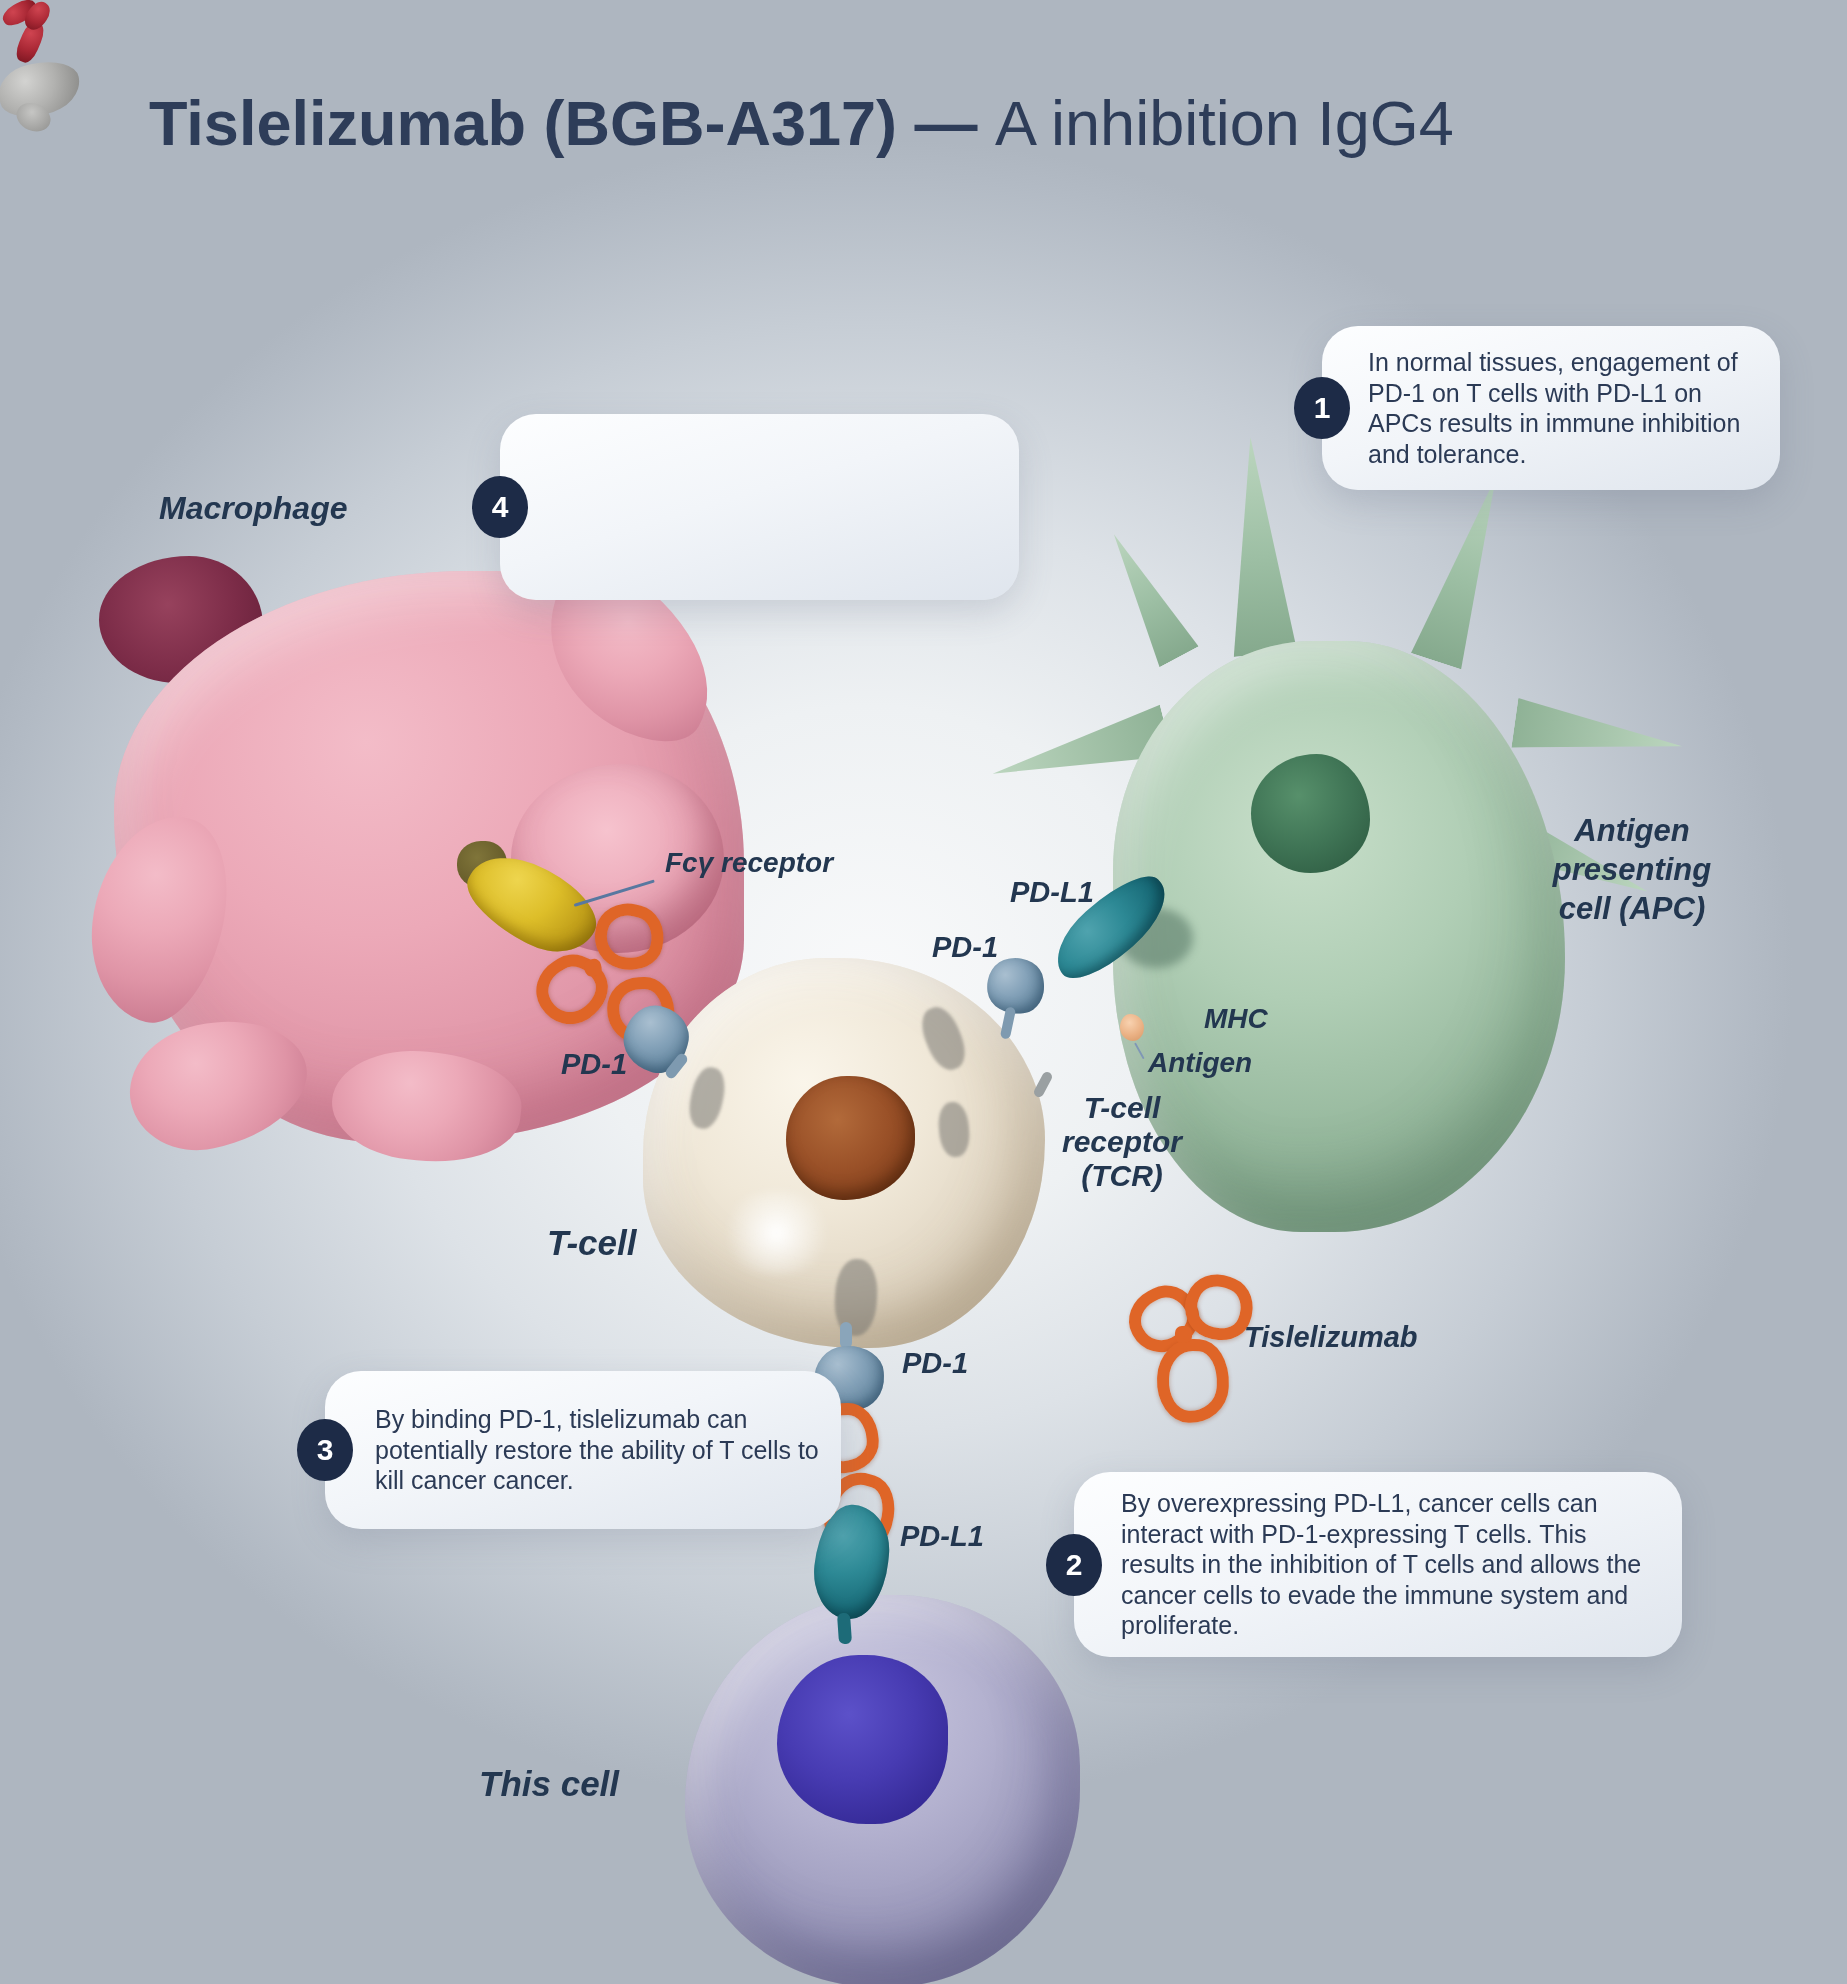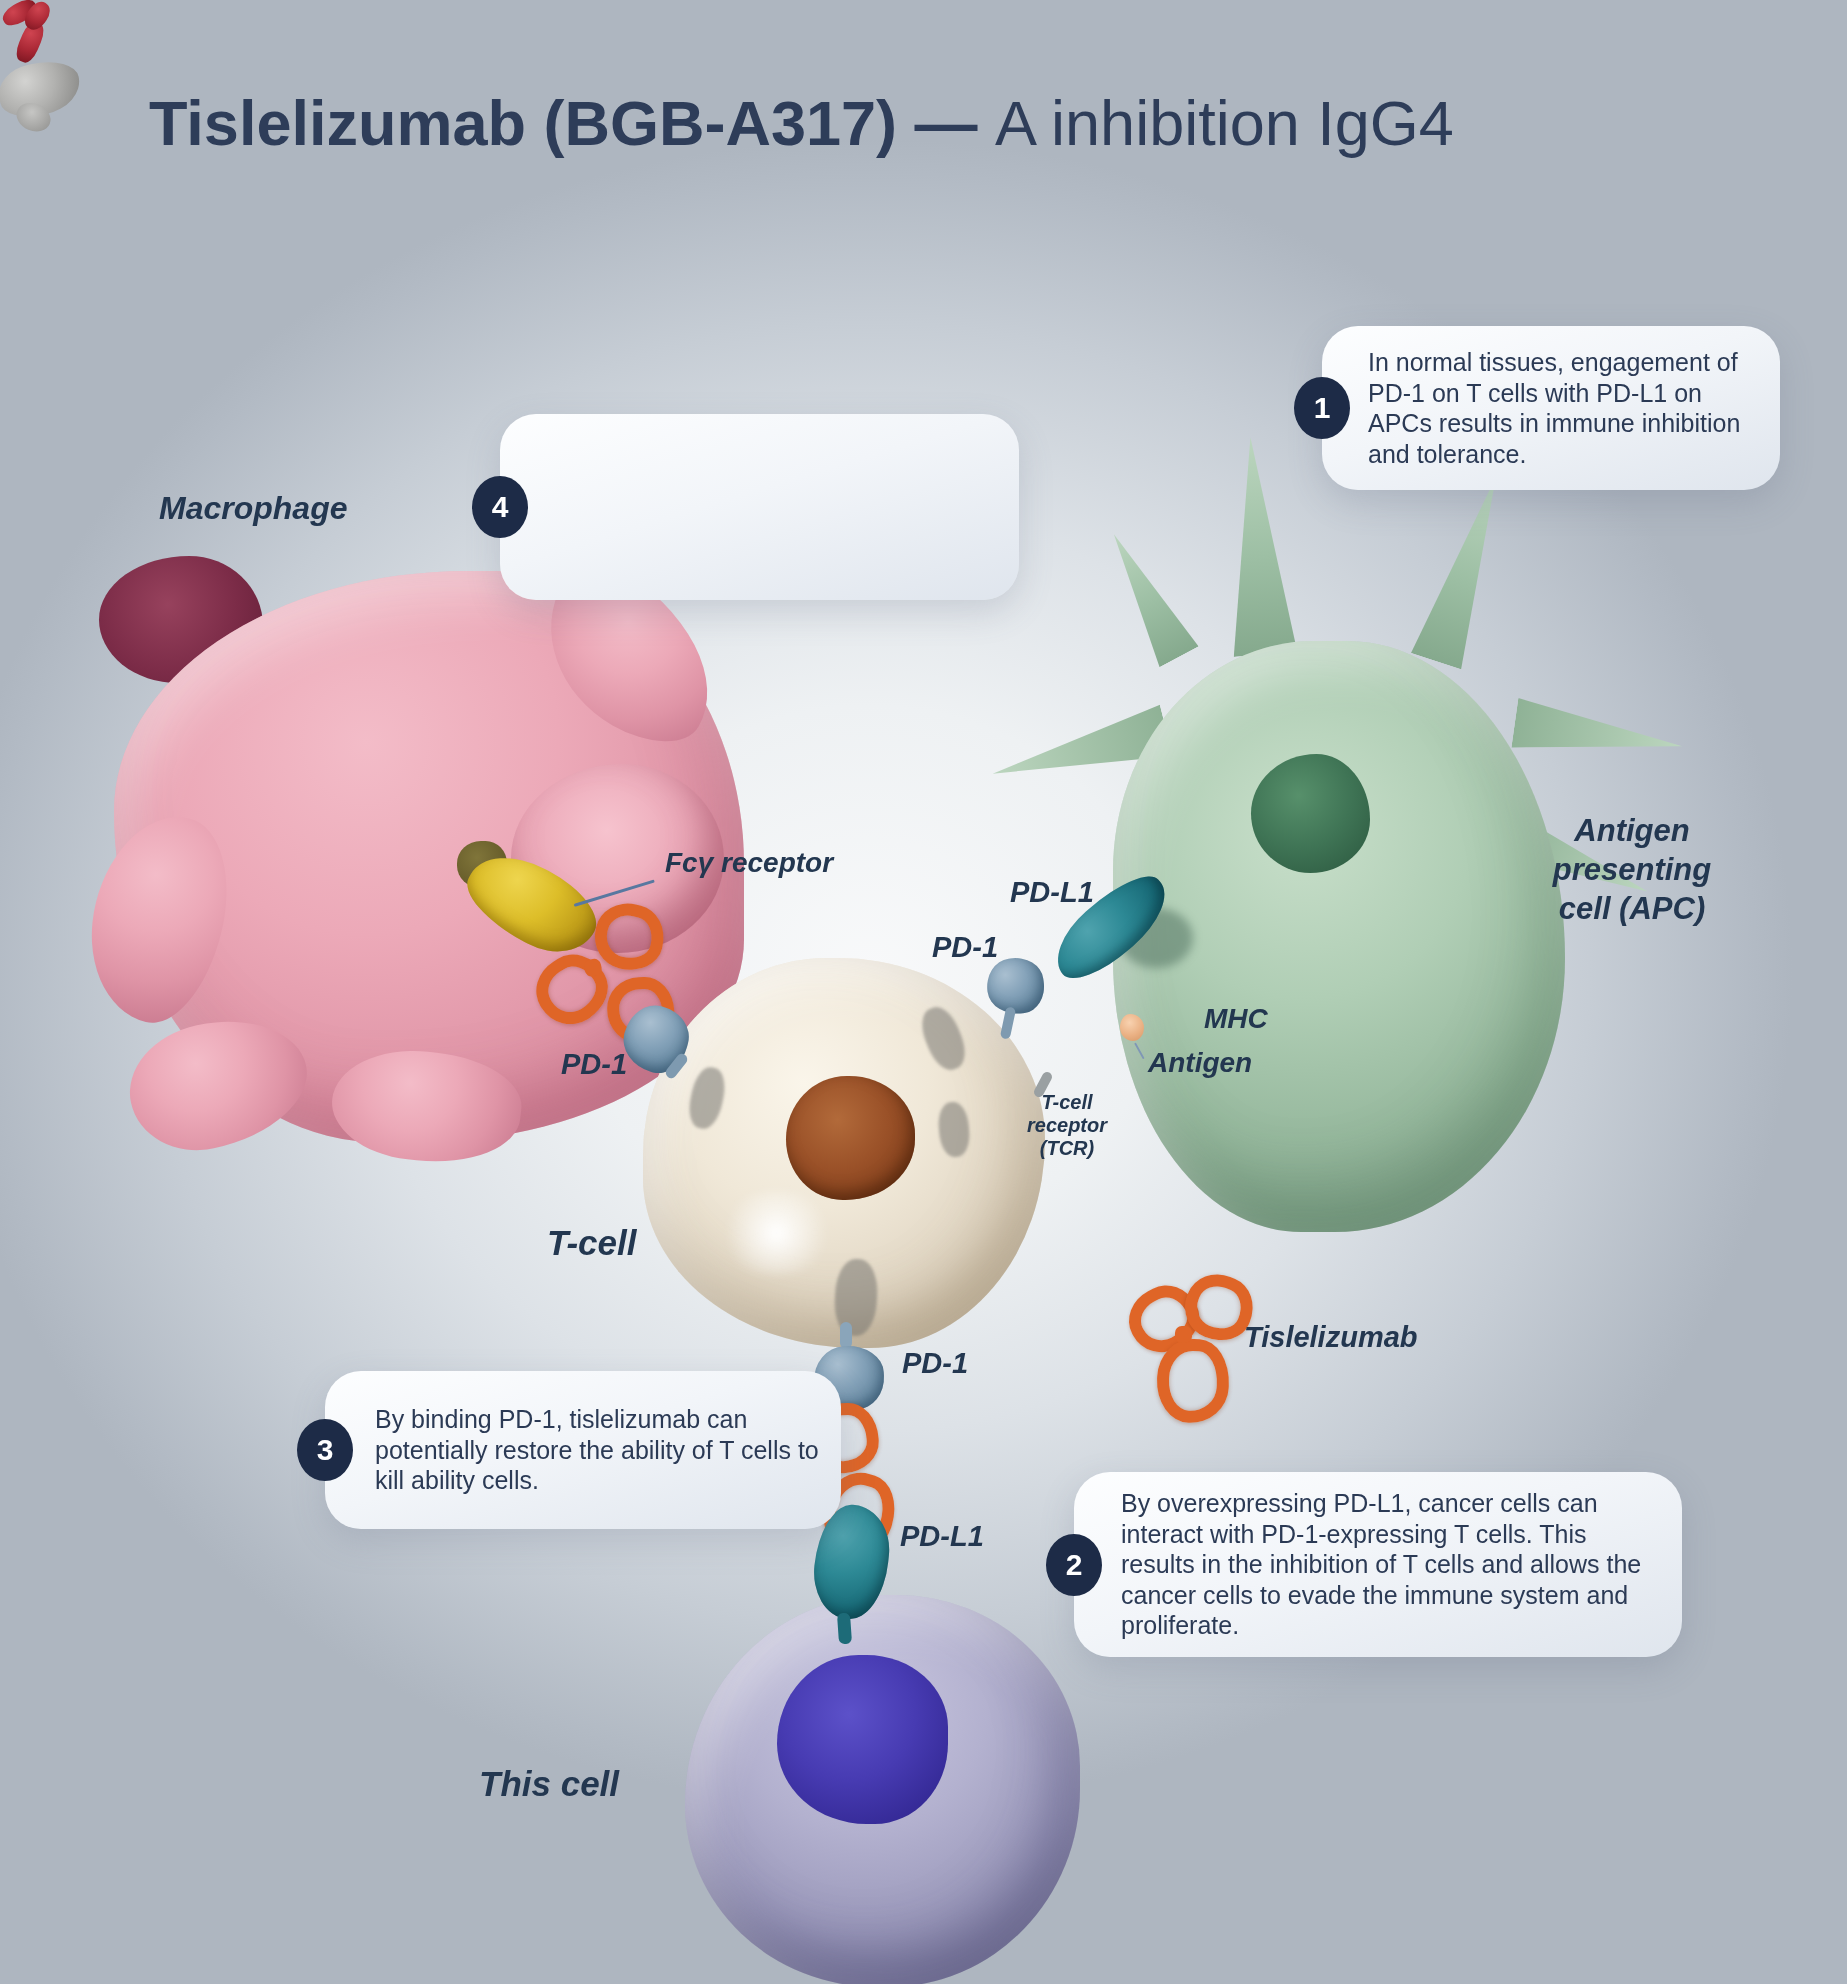--- a/index.html
+++ b/index.html
@@ -155,21 +155,21 @@
   .lnFcy{left:574px;top:904px;width:84px;height:2.5px;background:#5878a0;transform:rotate(-17deg);}
   .lnAg{left:1135px;top:1042px;width:18.4px;height:2px;background:#7f97b6;transform:rotate(61deg);}
   
   .lbl-macrophage{left:159px;top:490px;font-size:32px;}
   .lbl-fcy{left:665px;top:847px;font-size:28px;}
   .lbl-pd1-macro{left:561px;top:1048px;font-size:29px;}
   .lbl-pd1-top{left:932px;top:931px;font-size:29px;}
   .lbl-pdl1-top{left:1010px;top:876px;font-size:29px;}
   .lbl-mhc{left:1204px;top:1003px;font-size:28px;}
   .lbl-antigen{left:1148px;top:1047px;font-size:28px;}
-  .lbl-tcr{left:1005px;top:1091px;width:124px;font-size:20px;line-height:1.14;}
+  .lbl-tcr{left:1060px;top:1091px;width:124px;font-size:30px;line-height:1.14;}
   .lbl-tcell{left:547px;top:1223px;font-size:35px;}
   .lbl-apc{left:1533px;top:811px;width:198px;font-size:31px;line-height:1.26;}
   .lbl-tisle{left:1244px;top:1321px;font-size:29px;}
   .lbl-pd1-bot{left:902px;top:1347px;font-size:29px;}
   .lbl-pdl1-bot{left:900px;top:1520px;font-size:29px;}
   .lbl-tumor{left:479px;top:1764px;font-size:35px;}
 </style>
 </head>
 <body>
 
@@ -289,21 +289,21 @@
   <div class="callout c2">
     <div class="badge">
         <span>2</span>
       </div>
     <div class="callout-text">By overexpressing PD-L1, cancer cells can interact with PD-1-expressing T cells. This results in the inhibition of T cells and allows the cancer cells to evade the immune system and proliferate.</div>
   </div>
   <div class="callout c3">
     <div class="badge">
         <span>3</span>
       </div>
-    <div class="callout-text">By binding PD-1, tislelizumab can potentially restore the ability of T cells to kill ability cells.</div>
+    <div class="callout-text">By binding PD-1, tislelizumab can potentially restore the ability of T cells to kill cancer cancer.</div>
   </div>
   <div class="callout c4">
     <div class="badge">
         <span>4</span>
       </div>
   </div>
 
 </div>
 
 

